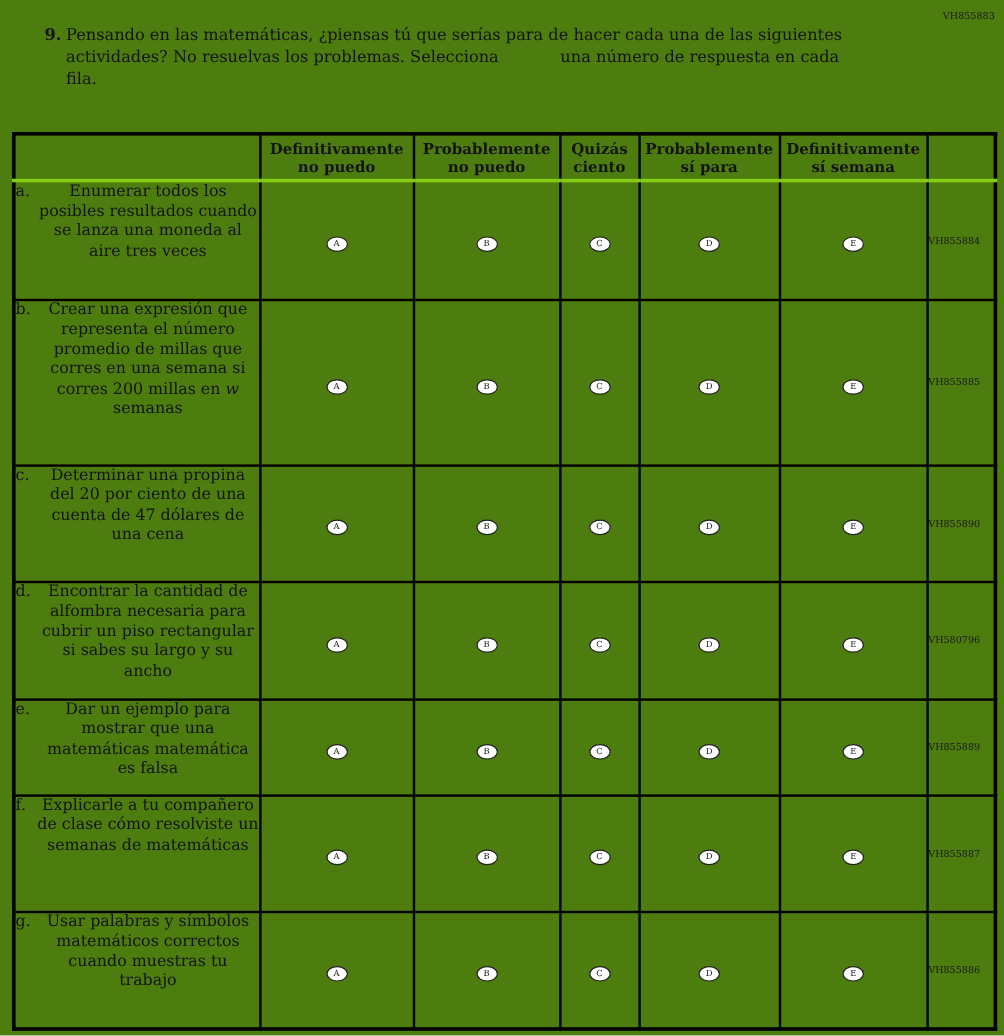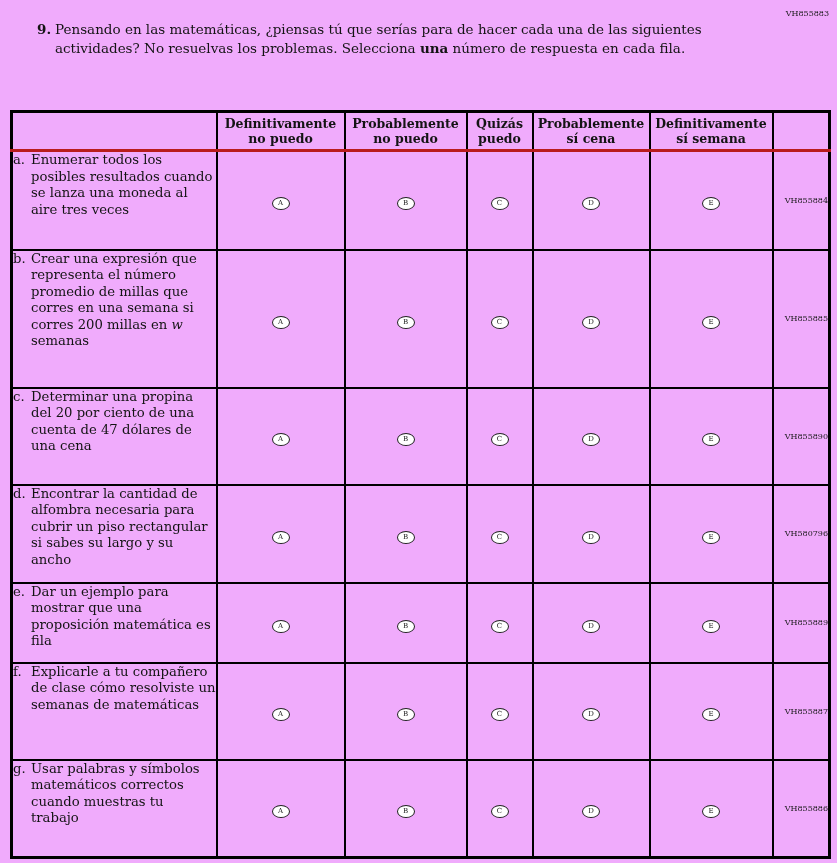--- a/index.html
+++ b/index.html
@@ -1,54 +1,54 @@
 <!DOCTYPE html>
 <html><head>
 <meta charset="utf-8">
 <style>
   html,body { margin:0; padding:0; background:#ffffff; }
   .page {
-    position:relative; width:837px; height:863px; background:#f0abfc;
+    position:relative; width:837px; height:863px; background:#4d7c0f;
     color:#141414; font-family:"DejaVu Serif", serif; overflow:hidden;
   }
   .top-code {
     position:absolute; top:9px; right:8px;
     font-size:8px; color:#1a1a1a;
   }
   .question {
     position:absolute; top:20px; left:37px; width:690px;
     display:flex; font-size:13.5px; line-height:18.5px;
   }
   .qnum { flex:none; width:18px; font-weight:700; }
-  .qtext b { font-weight:700; }
+  .qtext b { font-weight:400;margin-left:47px; }
 
   table.matrix {
     position:absolute; left:10px; top:110px; width:818px;
     border-collapse:collapse; table-layout:fixed;
     border:3px solid #000;
   }
   .matrix th, .matrix td { border:2px solid #000; padding:0; box-sizing:border-box; }
   .matrix thead th {
-    border-bottom:3px solid #b91c1c;
+    border-bottom:3px solid #84cc16;
     font-size:12.5px; line-height:15px; font-weight:700;
     text-align:center; vertical-align:middle; padding:3px 1px; height:38px;margin-left:20px;
   }
   .label-cell { vertical-align:top; padding:6px 3px 4px 7px; }
   .label-wrap { display:flex; font-size:13.2px; line-height:16.5px; }
   .row-letter { flex:none; width:18px; }
-  .row-text  { flex:1; padding-right:0; }
+  .row-text  { flex:1; padding-right:0;text-align:center; }
   .option-cell { text-align:center; vertical-align:middle; }
   .bubble {
     display:inline-block; width:16px; height:11px;
     border:1px solid #222; border-radius:50%;
     font-size:7px; line-height:10px; text-align:center;
     color:#222; cursor:pointer; background:#fff;
   }
   .code-cell {
-    border-left-width:1px; font-size:8px; text-align:right;
+    border-left-width:1px; font-size:8px; text-align:left;
     vertical-align:middle; padding:0 1px; color:#1a1a1a;
   }
 </style>
 </head>
 <body>
 
 <div class="page">
 
   <div class="top-code">VH855883</div>
 
@@ -65,22 +65,22 @@
       <col style="width:66px">
         <col style="width:117px">
         <col style="width:123px">
       <col style="width:57px">
     </colgroup>
     <thead>
       <tr>
         <th></th>
         <th>Definitivamente no puedo</th>
         <th>Probablemente no puedo</th>
-        <th>Quizás puedo</th>
-        <th>Probablemente sí cena</th>
+        <th>Quizás ciento</th>
+        <th>Probablemente sí para</th>
         <th>Definitivamente sí semana</th>
         <th class="code-cell"></th>
       </tr>
     </thead>
     <tbody id="table-body">
         <tr style="height: 99px;">
           <td class="label-cell">
             <div class="label-wrap">
               <span class="row-letter">a.</span>
               <div class="row-text"><span>Enumerar todos los posibles resultados cuando se lanza una moneda al aire tres veces</span></div>
@@ -132,21 +132,21 @@
           <td class="option-cell"><span class="bubble">B</span></td>
           <td class="option-cell"><span class="bubble">C</span></td>
           <td class="option-cell"><span class="bubble">D</span></td>
           <td class="option-cell"><span class="bubble">E</span></td>
           <td class="code-cell">VH580796</td>
         </tr>
         <tr style="height: 80px;">
           <td class="label-cell">
             <div class="label-wrap">
               <span class="row-letter">e.</span>
-              <div class="row-text"><span>Dar un ejemplo para mostrar que una proposición matemática es fila</span></div>
+              <div class="row-text"><span>Dar un ejemplo para mostrar que una matemáticas matemática es falsa</span></div>
             </div>
           </td>
           <td class="option-cell"><span class="bubble">A</span></td>
           <td class="option-cell"><span class="bubble">B</span></td>
           <td class="option-cell"><span class="bubble">C</span></td>
           <td class="option-cell"><span class="bubble">D</span></td>
           <td class="option-cell"><span class="bubble">E</span></td>
           <td class="code-cell">VH855889</td>
         </tr>
         <tr style="height: 97px;">

